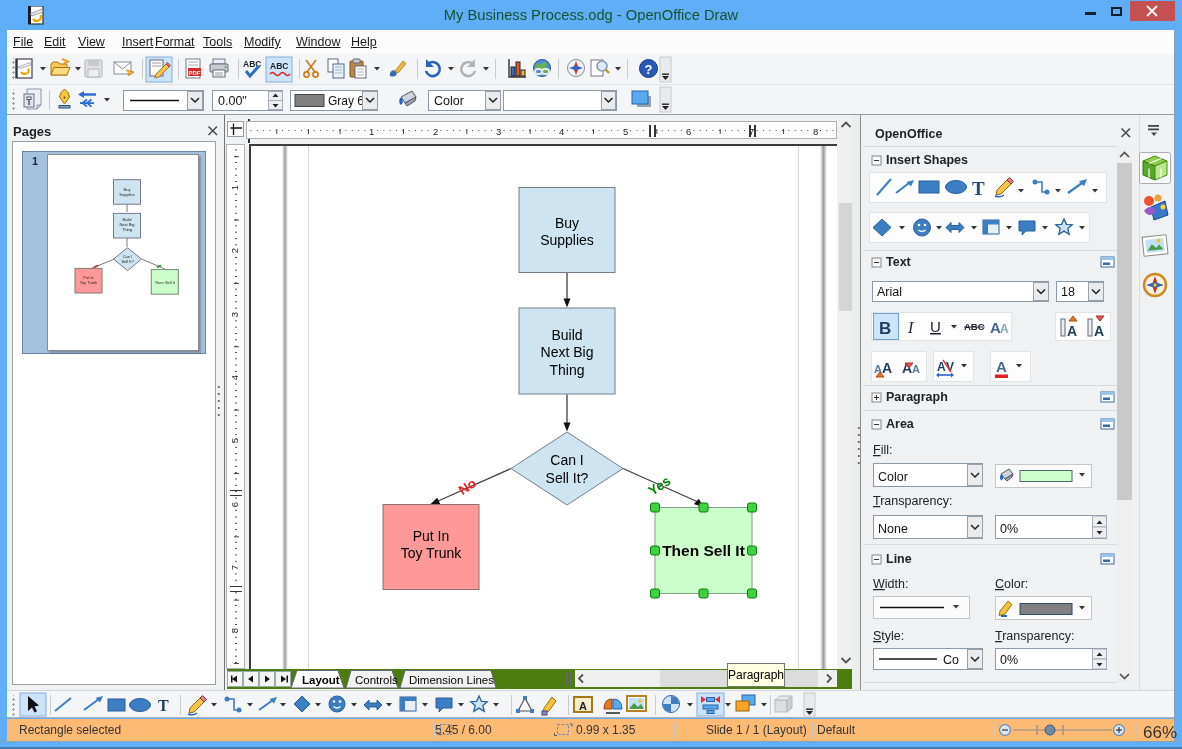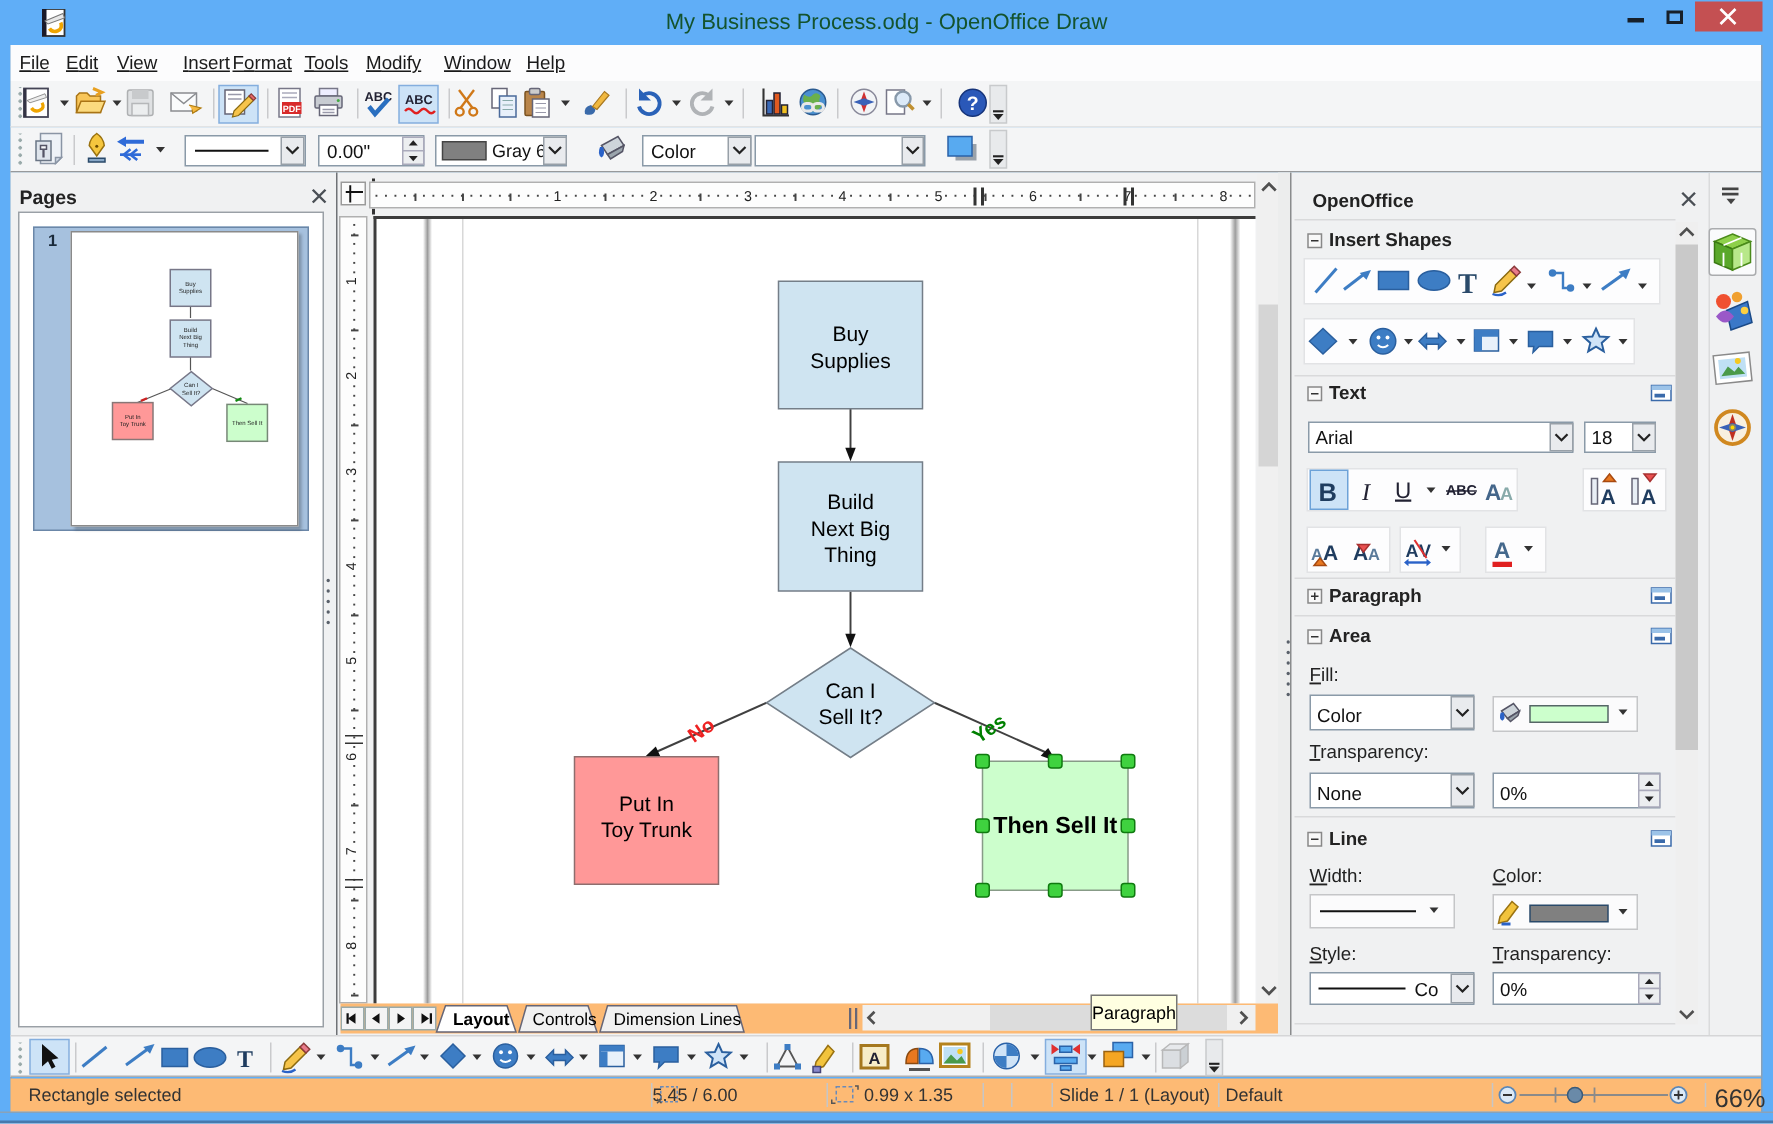--- a/index.html
+++ b/index.html
@@ -33,21 +33,21 @@
   #splitR { left:845px; top:0px; width:9px; height:575px; background:#eceded; border-right:1px solid #8a8c8d; }
   
   #corner { left:220px; top:6px; width:17px; height:16px; background:#fbfbfb; border:1px solid #9a9a9a; }
   #hruler { left:239px; top:6px; width:591px; height:18px; background:#fdfdfd; border:1px solid #b0b0b0; }
   #vruler { left:219px; top:29px; width:19px; height:525px; background:#fdfdfd; border:1px solid #b0b0b0; }
   #viewport { left:242px; top:28.5px; width:588px; height:525px; background:#fff; border-left:2px solid #3c3c3c; border-top:2px solid #3c3c3c; }
   
   #vscroll { left:831px; top:1px; width:16px; height:553px; background:#f0f0f0; }
   #vthumb { position:absolute; left:1px; top:87px; width:14px; height:108px; background:#d5d5d5; }
   
-  #tabbar { left:220px; top:554px; width:625px; height:20px; background:#fdba74;padding-left:44px; }
+  #tabbar { left:220px; top:554px; width:625px; height:20px; background:#4d7c0f;padding-left:44px; }
   #hscroll { left:348px; top:1px; position:absolute; width:262px; height:17px; background:#f0f0f0; }
   #hthumb { position:absolute; left:85px; top:0px; width:158px; height:17px; background:#dcdcdc; }
   #tooltip { left:720px; top:548px; width:58px; height:24px; background:#ffffe1; border:1px solid #767676; font-size:12px; color:#000; text-align:center; line-height:22px; z-index:30; }
   
   #propstitle { left:868px; top:12px; font-size:12.5px; font-weight:bold; color:#222; position:absolute; }
   
   
   #tbbottom { left:7px; top:690px; width:1167px; height:28px; background:#f4f5f6; border-top:1px solid #d5d6d7; border-bottom:1px solid #aeb0b1; }
   
   #statusbar { left:7px; top:719px; width:1167px; height:22px; background:#fdba74; font-size:12px; color:#333; }

